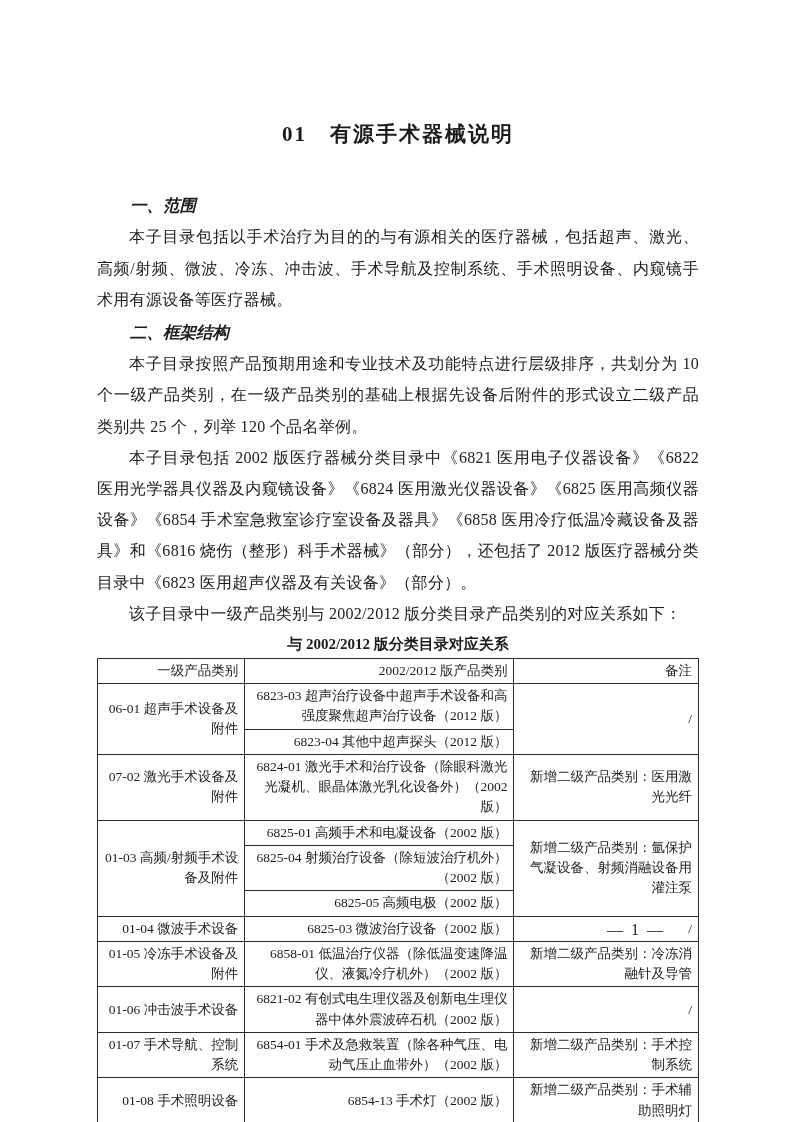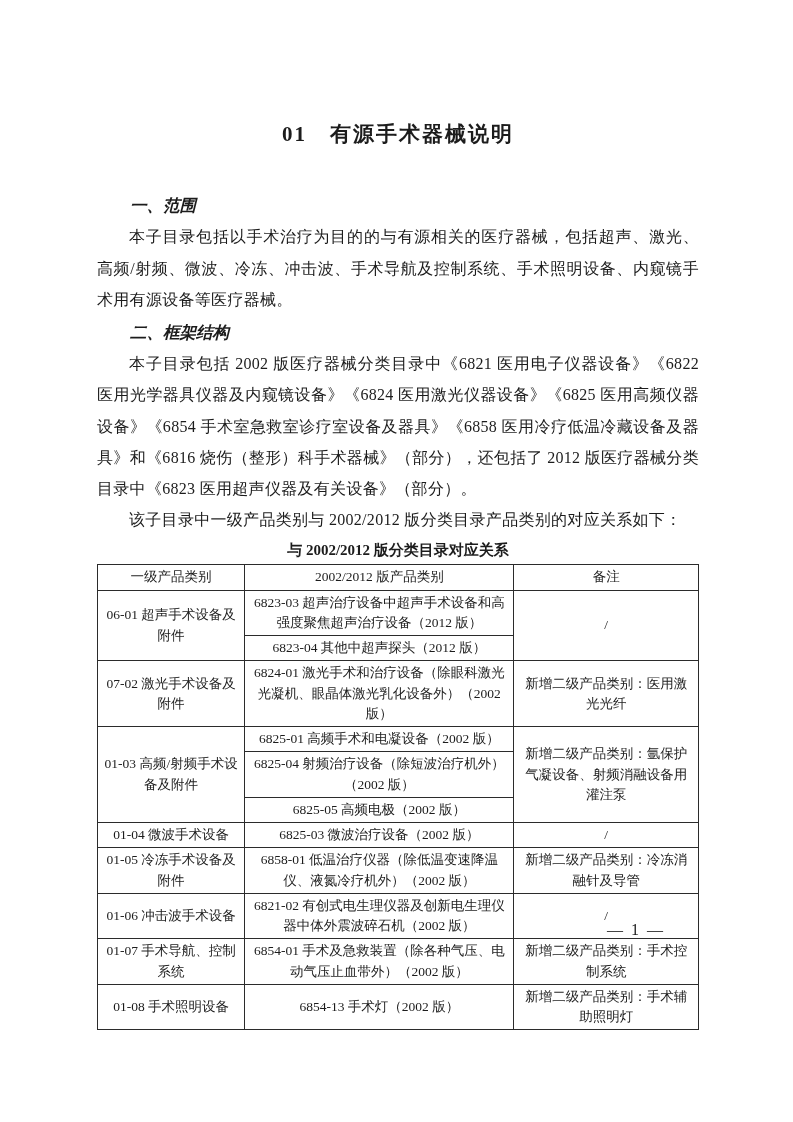--- a/index.html
+++ b/index.html
@@ -50,21 +50,21 @@
     width: 100%;
     border-collapse: collapse;
     table-layout: fixed;
     font-size: 13.5px;
     line-height: 1.5;
   }
   table.map-table th,
   table.map-table td {
     border: 1px solid #2b2b2b;
     padding: 2px 6px;
-    text-align: center;
+    text-align: right;
     vertical-align: middle;
     font-weight: normal;
     word-break: break-all;
   }
   .page-number {
     position: absolute;
     right: 128px;
     bottom: 58px;
     font-size: 16px;
     letter-spacing: 2px;
@@ -74,20 +74,21 @@
 <body>
 
 <div class="page">
 
   <h1 class="doc-title">01　有源手术器械说明</h1>
 
   <h2 class="sec-heading">一、范围</h2>
   <p class="body-para">本子目录包括以手术治疗为目的的与有源相关的医疗器械，包括超声、激光、高频/射频、微波、冷冻、冲击波、手术导航及控制系统、手术照明设备、内窥镜手术用有源设备等医疗器械。</p>
 
   <h2 class="sec-heading">二、框架结构</h2>
+  <p class="body-para">本子目录按照产品预期用途和专业技术及功能特点进行层级排序，共划分为 10 个一级产品类别，在一级产品类别的基础上根据先设备后附件的形式设立二级产品类别共 25 个，列举 120 个品名举例。</p>
   <p class="body-para">本子目录包括 2002 版医疗器械分类目录中《6821 医用电子仪器设备》《6822 医用光学器具仪器及内窥镜设备》《6824 医用激光仪器设备》《6825 医用高频仪器设备》《6854 手术室急救室诊疗室设备及器具》《6858 医用冷疗低温冷藏设备及器具》和《6816 烧伤（整形）科手术器械》（部分），还包括了 2012 版医疗器械分类目录中《6823 医用超声仪器及有关设备》（部分）。</p>
   <p class="body-para">该子目录中一级产品类别与 2002/2012 版分类目录产品类别的对应关系如下：</p>
 
   <div class="table-caption">与 2002/2012 版分类目录对应关系</div>
 
   <table class="map-table">
     <colgroup>
       <col style="width:24.5%">
       <col style="width:44.8%">
       <col style="width:30.7%">

